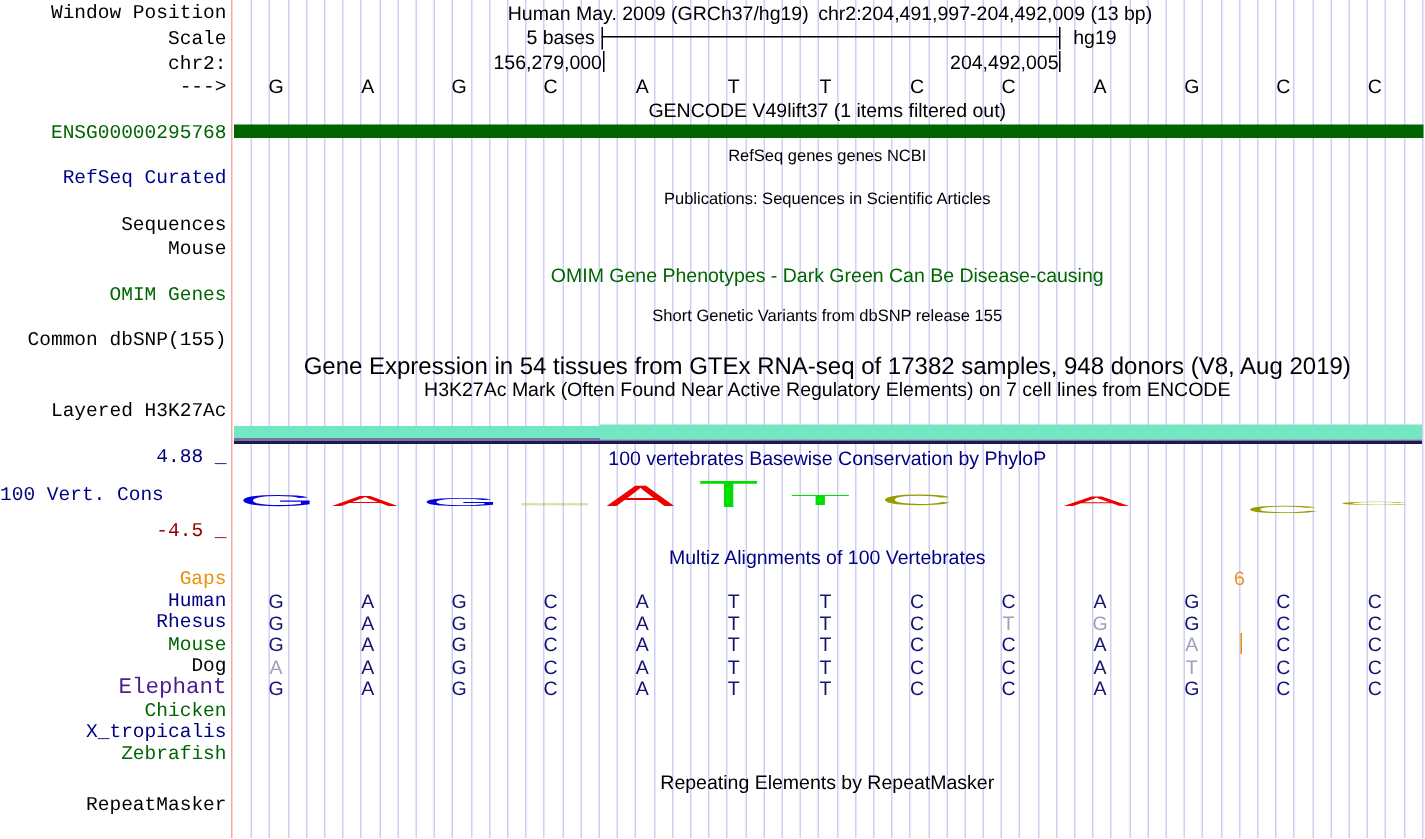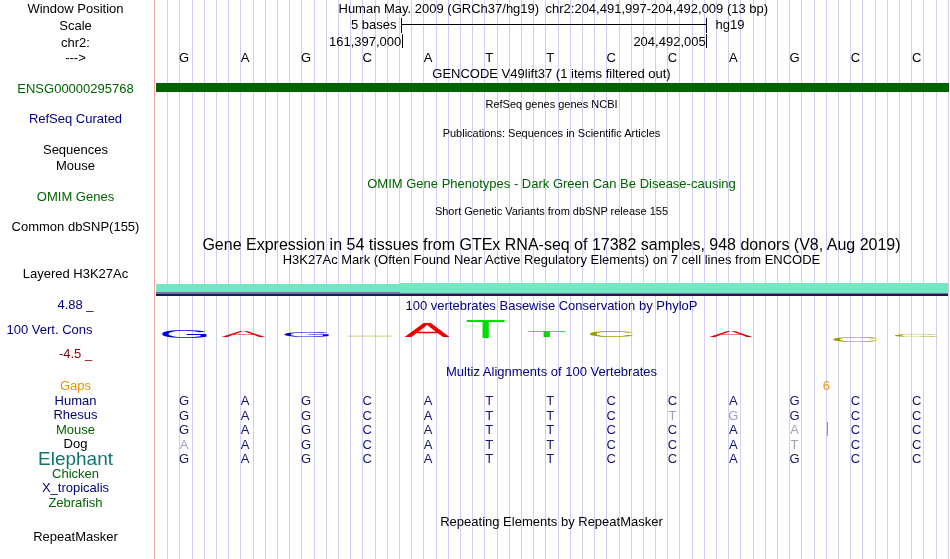--- a/index.html
+++ b/index.html
@@ -1,17 +1,17 @@
 <!DOCTYPE html>
 <html><head><meta charset="utf-8"><style>
 html,body{margin:0;padding:0;background:#fff;}
 body{width:950px;height:559px;position:relative;overflow:hidden;
  font-family:"Liberation Sans",sans-serif;}
 .abs{position:absolute;white-space:nowrap;line-height:15px;}
-.lbl{position:absolute;white-space:nowrap;line-height:15px;text-align:center;}
+.lbl{position:absolute;white-space:nowrap;line-height:15px;text-align:right;font-family:Liberation Mono, monospace;}
 .ctr{position:absolute;left:153px;width:797px;text-align:center;white-space:nowrap;line-height:15px;}
 .grid{position:absolute;top:0;height:559px;width:1px;background:#cfcff4;}
 </style></head><body>
 <div class="grid" style="left:167px"></div>
 <div class="grid" style="left:179px"></div>
 <div class="grid" style="left:192px"></div>
 <div class="grid" style="left:204px"></div>
 <div class="grid" style="left:216px"></div>
 <div class="grid" style="left:228px"></div>
 <div class="grid" style="left:240px"></div>
@@ -86,33 +86,33 @@
 <div class="lbl" style="top:219.0px;width:151px;color:#000;font-size:13px">Common dbSNP(155)</div>
 <div class="lbl" style="top:265.5px;width:151px;color:#000;font-size:13px">Layered H3K27Ac</div>
 <div class="lbl" style="top:297.0px;width:151px;color:#000080;font-size:13px">4.88 _</div>
 <div class="lbl" style="top:321.5px;width:99px;color:#000080;font-size:13px">100 Vert. Cons</div>
 <div class="lbl" style="top:346.0px;width:151px;color:#8b0000;font-size:13px">-4.5 _</div>
 <div class="lbl" style="top:378.0px;width:151px;color:#e8900a;font-size:13px">Gaps</div>
 <div class="lbl" style="top:392.6px;width:151px;color:#000080;font-size:13px">Human</div>
 <div class="lbl" style="top:407.2px;width:151px;color:#000080;font-size:13px">Rhesus</div>
 <div class="lbl" style="top:421.8px;width:151px;color:#006400;font-size:13px">Mouse</div>
 <div class="lbl" style="top:436.4px;width:151px;color:#000000;font-size:13px">Dog</div>
-<div class="lbl" style="top:451.0px;width:151px;color:#0f766e;font-size:19px">Elephant</div>
+<div class="lbl" style="top:451.0px;width:151px;color:#4c1d95;font-size:15px">Elephant</div>
 <div class="lbl" style="top:465.6px;width:151px;color:#006400;font-size:13px">Chicken</div>
 <div class="lbl" style="top:480.2px;width:151px;color:#000080;font-size:13px">X_tropicalis</div>
 <div class="lbl" style="top:494.8px;width:151px;color:#006400;font-size:13px">Zebrafish</div>
 <div class="lbl" style="top:528.5px;width:151px;color:#000;font-size:13px">RepeatMasker</div>
 <div class="abs" style="left:338.5px;top:0.5px;color:#000;font-size:13px">Human May. 2009 (GRCh37/hg19)</div>
 <div class="abs" style="left:545.5px;top:0.5px;color:#000;font-size:13px">chr2:204,491,997-204,492,009 (13 bp)</div>
 <div class="abs" style="left:-3.5px;width:400px;text-align:right;top:17.0px;color:#000;font-size:13px">5 bases</div>
 <div class="abs" style="left:715.5px;top:17.0px;color:#000;font-size:13px">hg19</div>
 <div class="abs" style="left:401.0px;top:24.2px;width:305.0px;height:1.0px;background:#000;"></div>
 <div class="abs" style="left:401.0px;top:18.0px;width:1.0px;height:14.5px;background:#000;"></div>
 <div class="abs" style="left:705.8px;top:18.0px;width:1.0px;height:14.5px;background:#000;"></div>
-<div class="abs" style="left:1.3px;width:400px;text-align:right;top:34.0px;color:#000;font-size:13px">161,397,000</div>
+<div class="abs" style="left:1.3px;width:400px;text-align:right;top:34.0px;color:#000;font-size:13px">156,279,000</div>
 <div class="abs" style="left:305.7px;width:400px;text-align:right;top:34.0px;color:#000;font-size:13px">204,492,005</div>
 <div class="abs" style="left:402.0px;top:34.3px;width:1.0px;height:14.0px;background:#000;"></div>
 <div class="abs" style="left:706.3px;top:34.3px;width:1.0px;height:14.0px;background:#000;"></div>
 <div class="abs" style="left:169.0px;width:30px;text-align:center;top:50.0px;color:#000;font-size:13px;font-weight:normal">G</div>
 <div class="abs" style="left:230.1px;width:30px;text-align:center;top:50.0px;color:#000;font-size:13px;font-weight:normal">A</div>
 <div class="abs" style="left:291.1px;width:30px;text-align:center;top:50.0px;color:#000;font-size:13px;font-weight:normal">G</div>
 <div class="abs" style="left:352.1px;width:30px;text-align:center;top:50.0px;color:#000;font-size:13px;font-weight:normal">C</div>
 <div class="abs" style="left:413.2px;width:30px;text-align:center;top:50.0px;color:#000;font-size:13px;font-weight:normal">A</div>
 <div class="abs" style="left:474.2px;width:30px;text-align:center;top:50.0px;color:#000;font-size:13px;font-weight:normal">T</div>
 <div class="abs" style="left:535.3px;width:30px;text-align:center;top:50.0px;color:#000;font-size:13px;font-weight:normal">T</div>

